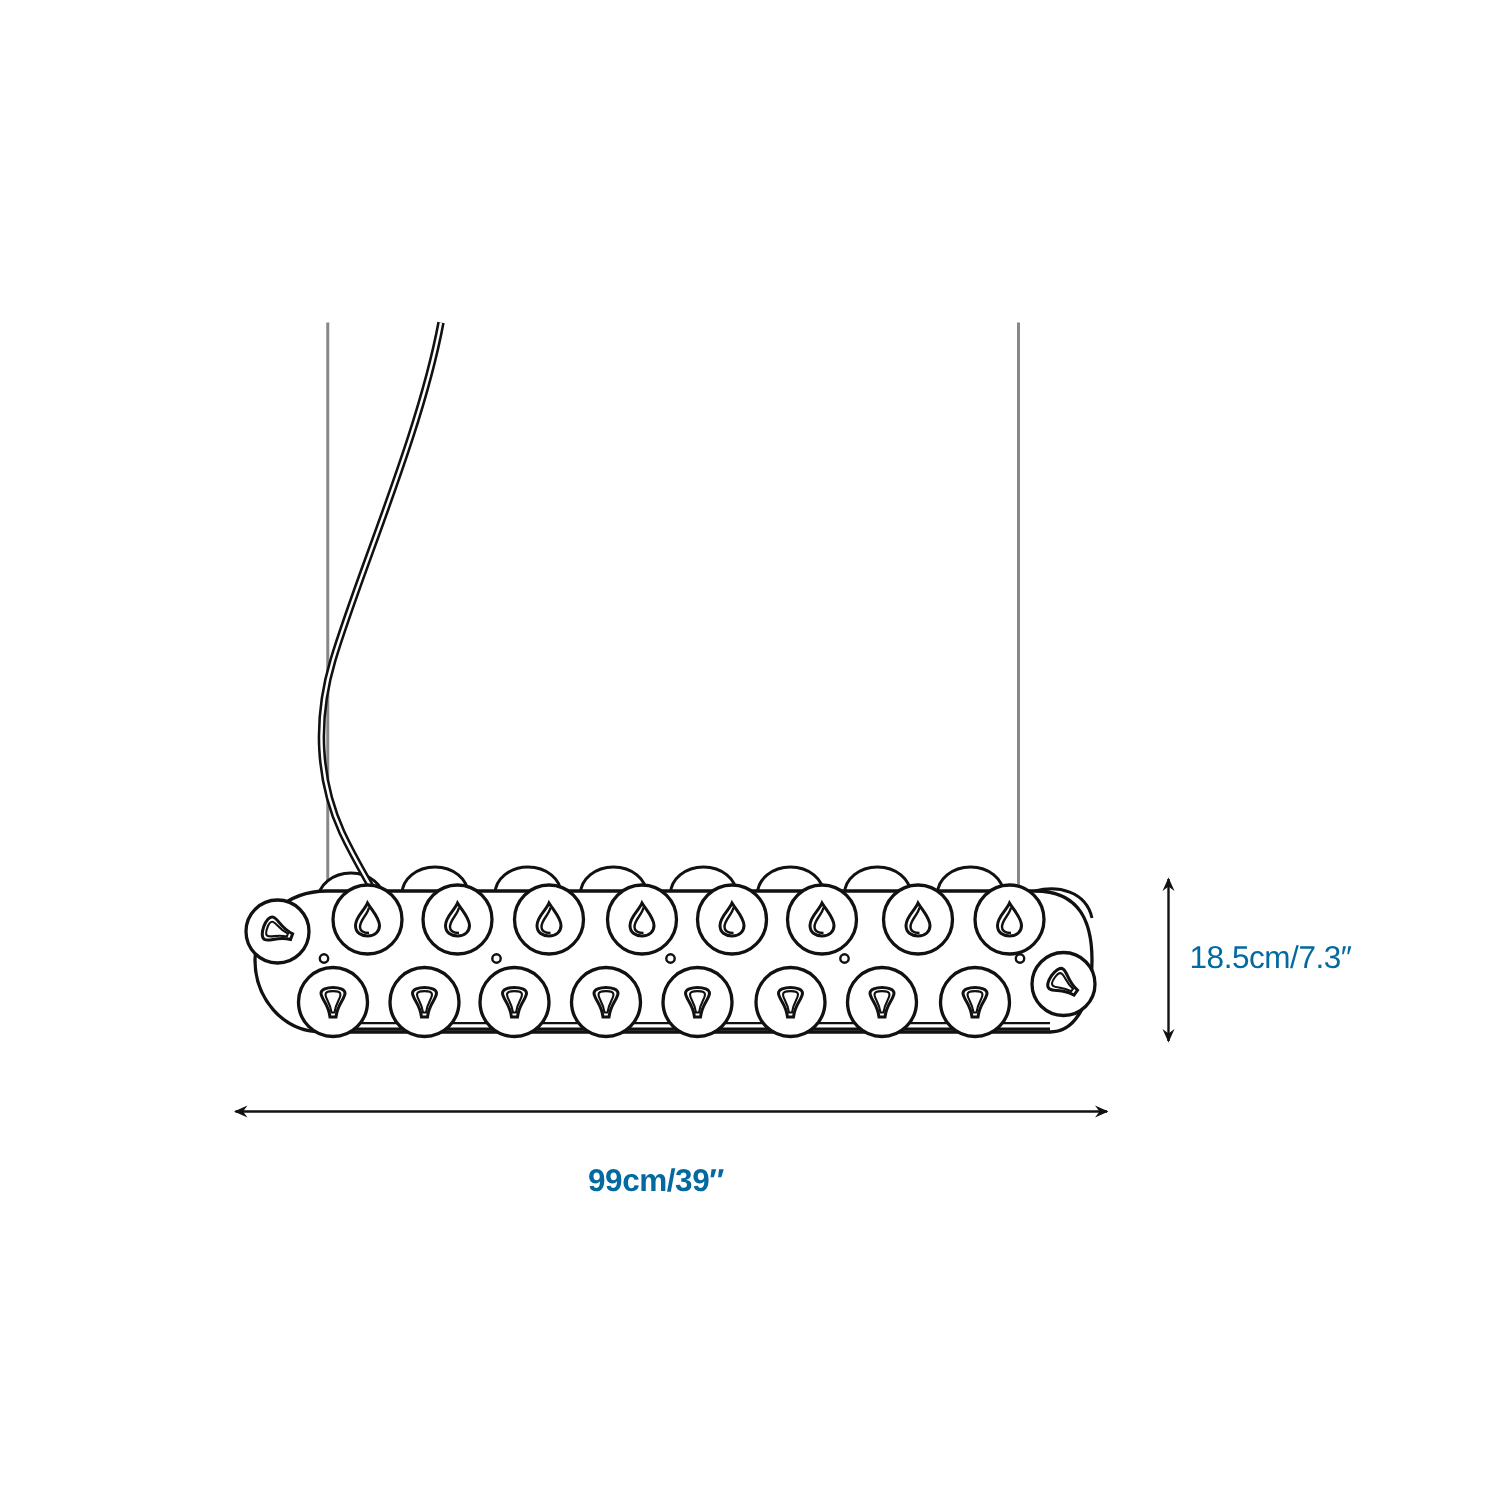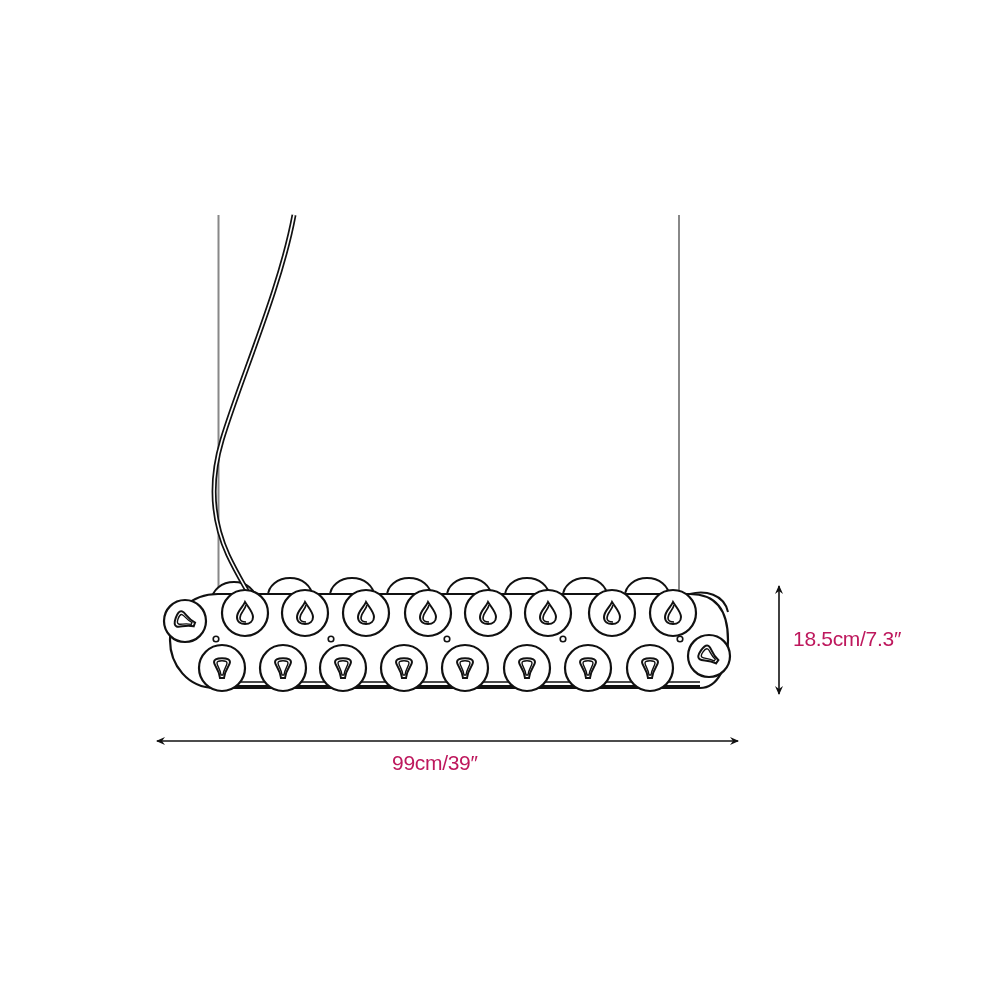--- a/index.html
+++ b/index.html
@@ -19,32 +19,33 @@
       left: 0;
       top: 0;
       width: 1000px;
       height: 1000px;
     }
     .dim-label {
       position: absolute;
       font-family: "Liberation Sans", sans-serif;
       font-size: 21px;
       font-weight: 300;
-      color: #be185d;
+      color: #0369a1;
       letter-spacing: -0.3px;
       white-space: nowrap;
       text-align: right;
     }
     #height-label {
       left: 793px;
       top: 627px;
     }
     #width-label {
       left: 392px;
-      top: 751px;
+      top: 776px;
+      font-weight: bold;
     }
   </style>
 </head>
 <body>
 
 <svg id="drawing" width="1000" height="1000" viewBox="0 0 1000 1000" xmlns="http://www.w3.org/2000/svg">
   <defs>
     <marker id="arrow" markerWidth="10" markerHeight="10" refX="8" refY="5" orient="auto-start-reverse" markerUnits="userSpaceOnUse">
       <path d="M0,1 L9,5 L0,9 L3,5 Z" fill="#111"></path>
     </marker>

